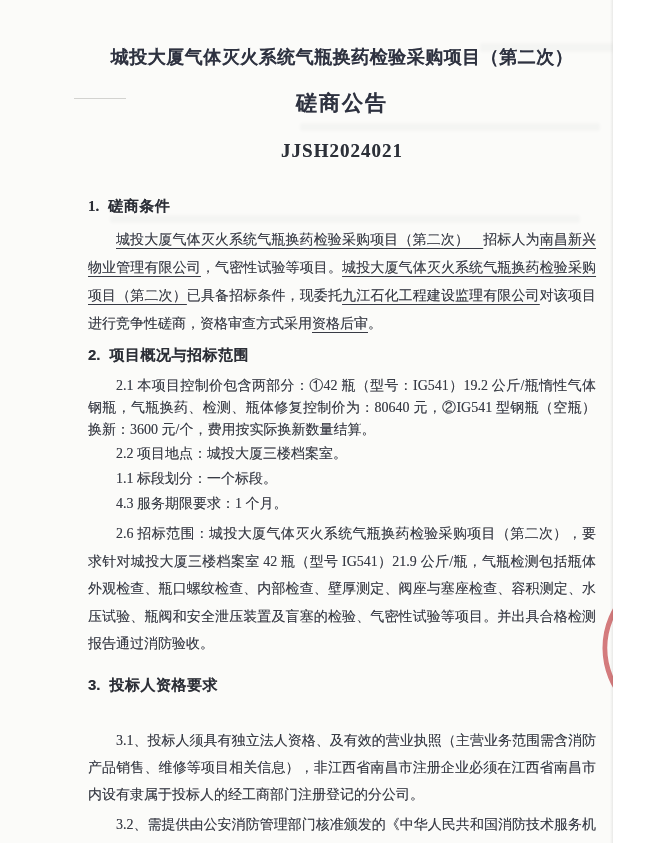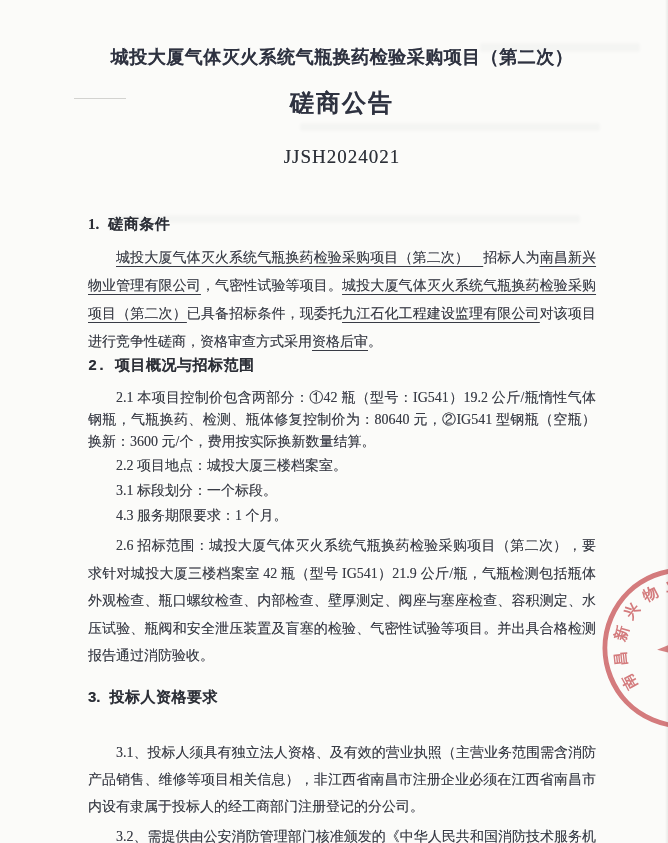--- a/index.html
+++ b/index.html
@@ -1,18 +1,18 @@
 <!DOCTYPE html>
 <html><head>
 <meta charset="utf-8">
 <style>
   html,body{margin:0;padding:0;background:#ffffff;}
   .page{
     position:relative;
-    width:668px;height:843px;
+    width:613px;height:843px;
     background:#fbfbf9;
     overflow:hidden;
     font-family:"Liberation Serif",serif;
     color:#363a44;
   }
   .page::after{ 
     content:"";position:absolute;top:0;bottom:0;right:0;width:3px;
     background:linear-gradient(to right,rgba(0,0,0,0),rgba(0,0,0,0.07));
     pointer-events:none;
   }
@@ -20,41 +20,41 @@
     position:absolute;left:88px;top:0;width:508px;
   }
   .doc-title{
     margin-top:44px;
     font-size:18px;line-height:26px;font-weight:bold;
     text-align:center;letter-spacing:0.5px;color:#2e3240;
     text-shadow:0 0 0.5px rgba(46,50,64,0.55);
   }
   .doc-subtitle{
     margin-top:20px;
-    font-size:24px;line-height:26px;font-weight:bold;
+    font-size:21px;line-height:26px;font-weight:bold;
     text-align:center;letter-spacing:2px;color:#2e3240;
     text-shadow:0 0 0.5px rgba(46,50,64,0.55);
   }
   .doc-code{
-    margin-top:28px;
-    font-size:19px;line-height:26px;font-weight:normal;
+    margin-top:22px;
+    font-size:19px;line-height:26px;font-weight:bold;
     text-align:center;letter-spacing:1px;color:#2c3038;
     font-family:"Liberation Serif",serif;
     text-shadow:0 0 0.5px rgba(44,48,56,0.55);
   }
   .sec-heading{
     font-size:15px;line-height:21px;font-weight:bold;color:#2b2e36;
     text-shadow:0 0 0.4px rgba(43,46,54,0.5);
   }
   .sec-heading .num{display:inline-block;}
   .sec-heading .lbl{display:inline-block;margin-left:9px;letter-spacing:0.5px;}
   .serif-head{font-family:"Liberation Serif",serif;}
   .sans-head{font-family:"Liberation Sans",sans-serif;}
-  .h1-top{margin-top:44px;font-family:Liberation Serif, serif;}
-  .h2-top{font-family:Liberation Mono, monospace;}
+  .h1-top{margin-top:32px;font-family:Liberation Serif, serif;}
+  .h2-top{margin-top:6px;}
   .h3-top{margin-top:16px;}
   p{margin:0;}
   .body-p{
     font-size:14px;color:#383b45;
     text-align:justify;
     text-indent:2em;
     text-shadow:0 0 0.4px rgba(56,59,69,0.5);
   }
   .p1{margin-top:9px;line-height:28px;}
   .p21{margin-top:10px;line-height:22px;}
@@ -107,21 +107,21 @@
     </div>
 
     <p class="body-p p1"><span class="u">城投大厦气体灭火系统气瓶换药检验采购项目（第二次）</span><span class="u">　</span><span>招标人为</span><span class="u">南昌新兴物业管理有限公司</span><span>，气密性试验等项目。</span><span class="u">城投大厦气体灭火系统气瓶换药检验采购项目（第二次）</span><span>已具备招标条件，现委托</span><span class="u">九江石化工程建设监理有限公司</span><span>对该项目进行竞争性磋商，资格审查方式采用</span><span class="u">资格后审</span><span>。</span></p>
 
     <div class="sec-heading sans-head h2-top">
       <span class="num">2.</span><span class="lbl">项目概况与招标范围</span>
     </div>
 
     <p class="body-p p21">2.1 本项目控制价包含两部分：①42 瓶（型号：IG541）19.2 公斤/瓶惰性气体钢瓶，气瓶换药、检测、瓶体修复控制价为：80640 元，②IG541 型钢瓶（空瓶）换新：3600 元/个，费用按实际换新数量结算。</p>
     <p class="body-p p-item">2.2 项目地点：城投大厦三楼档案室。</p>
-    <p class="body-p p-item">3.1 标段划分：一个标段。</p>
+    <p class="body-p p-item">1.1 标段划分：一个标段。</p>
     <p class="body-p p-item">4.3 服务期限要求：1 个月。</p>
     <p class="body-p p26">2.6 招标范围：城投大厦气体灭火系统气瓶换药检验采购项目（第二次），要求针对城投大厦三楼档案室 42 瓶（型号 IG541）21.9 公斤/瓶，气瓶检测包括瓶体外观检查、瓶口螺纹检查、内部检查、壁厚测定、阀座与塞座检查、容积测定、水压试验、瓶阀和安全泄压装置及盲塞的检验、气密性试验等项目。并出具合格检测报告通过消防验收。</p>
 
     <div class="sec-heading sans-head h3-top">
       <span class="num">3.</span><span class="lbl">投标人资格要求</span>
     </div>
 
     <p class="body-p p31">3.1、投标人须具有独立法人资格、及有效的营业执照（主营业务范围需含消防产品销售、维修等项目相关信息），非江西省南昌市注册企业必须在江西省南昌市内设有隶属于投标人的经工商部门注册登记的分公司。</p>
     <p class="body-p p32">3.2、需提供由公安消防管理部门核准颁发的《中华人民共和国消防技术服务机构资质</p>
 

